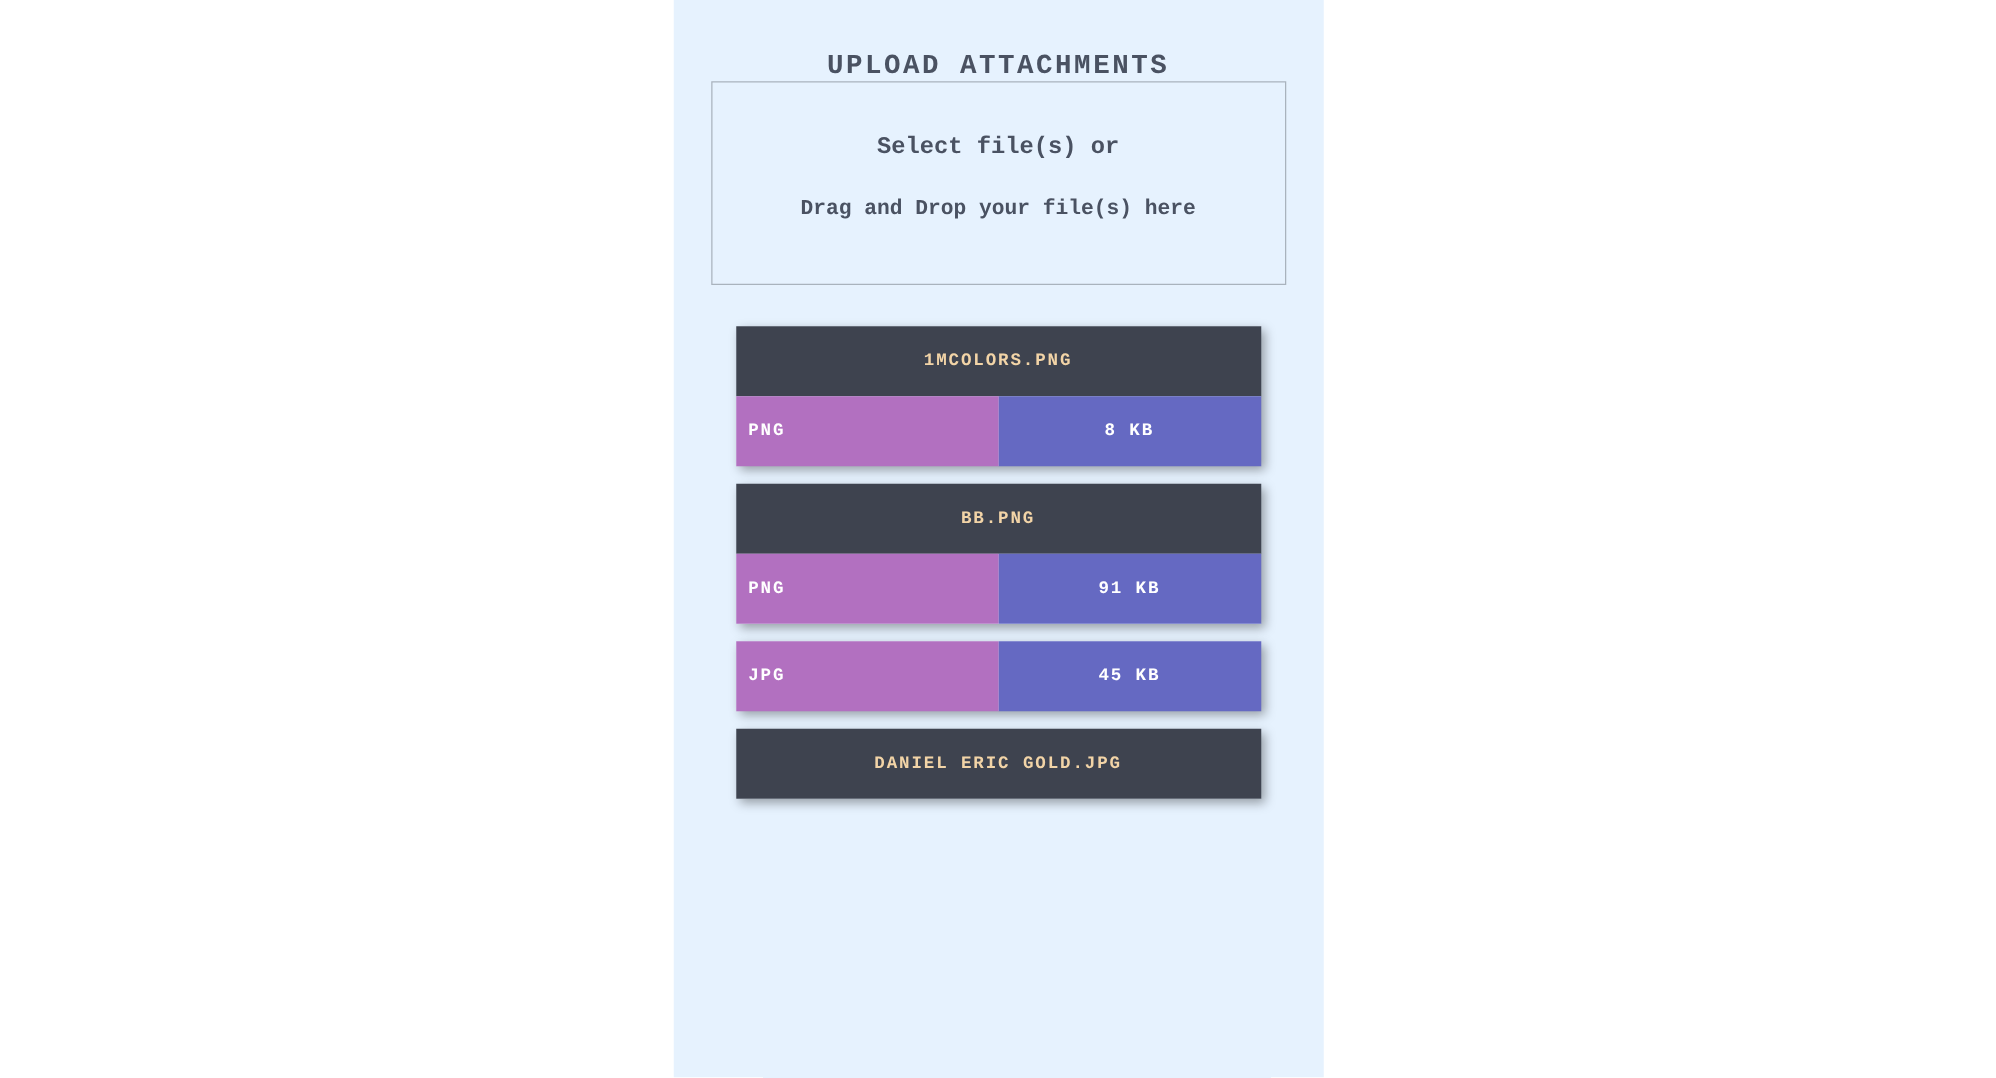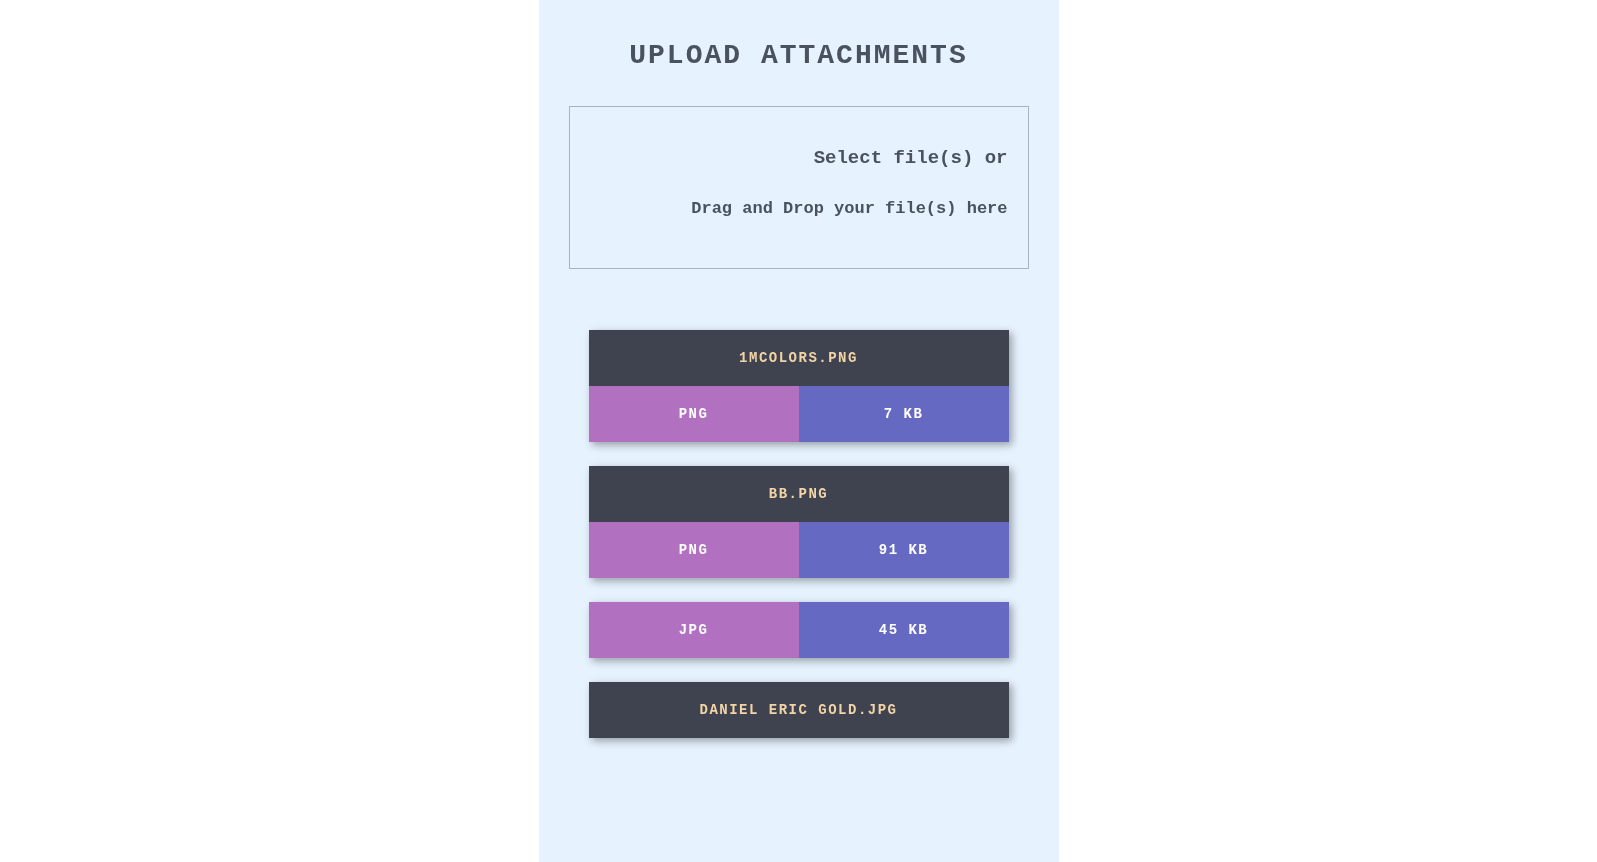--- a/index.html
+++ b/index.html
@@ -16,68 +16,67 @@
     }
     .container {
       width: 520px;
       margin: 0 auto;
       background: #e6f2fe;
       min-height: 100%;
       padding: 40px 30px 0 30px;
     }
     .title {
       text-align: center;
-      font-size: 28px;
+      font-size: 22px;
       font-weight: bold;
       color: #4a5262;
       letter-spacing: 2px;
-      margin-bottom: 35px;
     }
     .dropzone {
       border: 1px solid #a9b3bd;
       padding: 40px 20px 50px 20px;
-      text-align: right;
-      margin-bottom: 61px;
+      text-align: center;
+      margin-bottom: 33px;
       cursor: pointer;
     }
     .dropzone-line1 {
       font-size: 19px;
       color: #4a5262;
       font-weight: bold;
       margin-bottom: 30px;
     }
     .dropzone-line2 {
       font-size: 17px;
       color: #4a5262;
       font-weight: bold;
     }
     .file-list {
       padding: 0 20px;
     }
     .file-card {
-      margin-bottom: 24px;
+      margin-bottom: 14px;
       box-shadow: 3px 3px 8px rgba(0,0,0,0.35);
     }
     .file-header {
       background: #3e434f;
       color: #f2d4a7;
       text-align: center;
       padding: 20px 10px;
       font-size: 14px;
       font-weight: bold;
       letter-spacing: 1.5px;
     }
     .file-row {
       display: flex;
     }
     .file-type {
       flex: 1;
       background: #b270c0;
       color: #ffffff;
-      text-align: center;
+      text-align: left;
       padding: 20px 10px;
       font-size: 14px;
       font-weight: bold;
       letter-spacing: 1.5px;
     }
     .file-size {
       flex: 1;
       background: #6569c2;
       color: #ffffff;
       text-align: center;
@@ -97,21 +96,21 @@
     <div class="dropzone-line1">Select file(s) or</div>
     <div class="dropzone-line2">Drag and Drop your file(s) here</div>
   </div>
 
   <div class="file-list">
 
     <div class="file-card">
       <div class="file-header">1MCOLORS.PNG</div>
       <div class="file-row">
         <div class="file-type">PNG</div>
-        <div class="file-size">7 KB</div>
+        <div class="file-size">8 KB</div>
       </div>
     </div>
 
     <div class="file-card">
       <div class="file-header">BB.PNG</div>
       <div class="file-row">
         <div class="file-type">PNG</div>
         <div class="file-size">91 KB</div>
       </div>
     </div>

